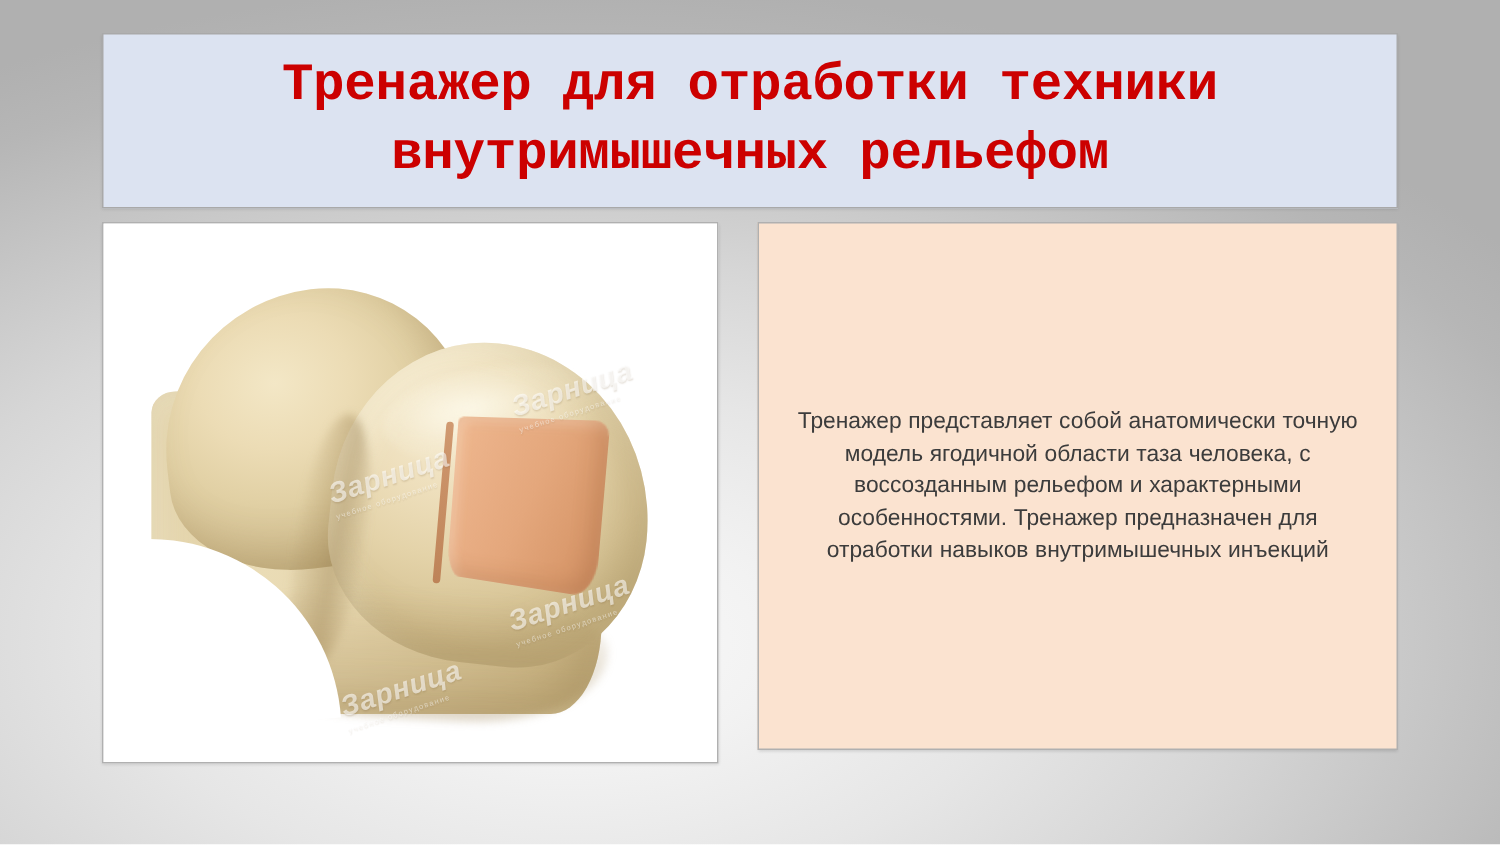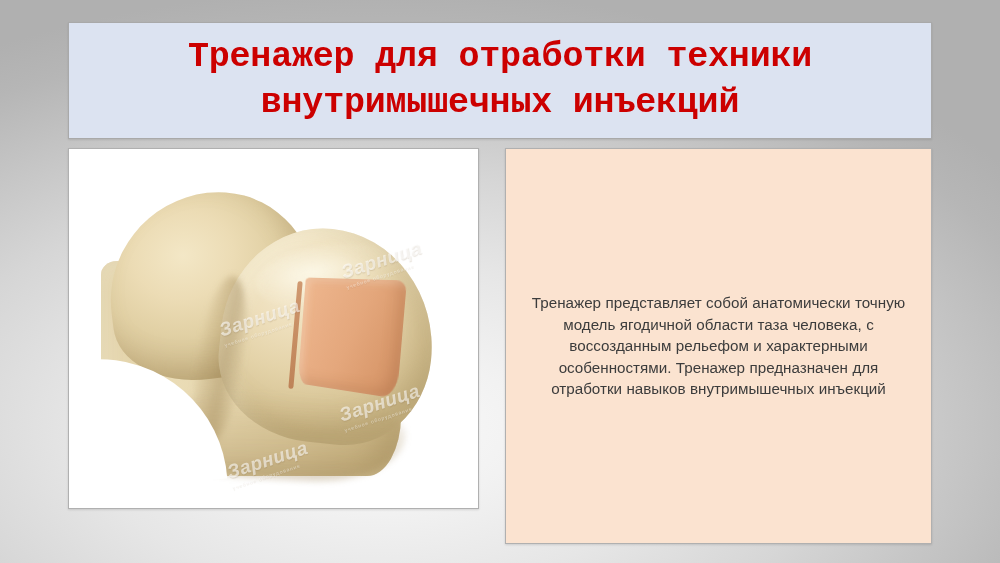--- a/index.html
+++ b/index.html
@@ -273,21 +273,21 @@
   .wm-b { left: 272px; top: 100px; transform: rotate(-18deg); }
   .wm-c { left: 158px; top: 300px; transform: rotate(-18deg); }
   .wm-d { left: 270px; top: 243px; transform: rotate(-18deg); }
 
   
   #text-panel {
     position: absolute;
     left: 505px;
     top: 148px;
     width: 427px;
-    height: 396px;
+    height: 352px;
     box-sizing: border-box;
     background: #fbe3d0;
     border: 1px solid #b0b0b0;
     box-shadow: 0 1px 2px rgba(0,0,0,0.12);
     display: flex;
     align-items: center;
     justify-content: center;
   }
   #body-text {
     width: 100%;
@@ -302,21 +302,21 @@
   }
 </style>
 </head>
 <body>
 
 <div id="slide">
 
   <div id="title-box">
     <div id="title-text">
       <span class="tline">Тренажер для отработки техники</span>
-      <span class="tline">внутримышечных инъекций</span>
+      <span class="tline">внутримышечных рельефом</span>
     </div>
   </div>
 
   <div id="image-panel">
     <div id="photo-stage">
       <div class="model-wrap">
         <div class="model-base"></div>
         <div class="model-dome-left"></div>
         <div class="model-dome-right"></div>
         <div class="model-crease"></div>

